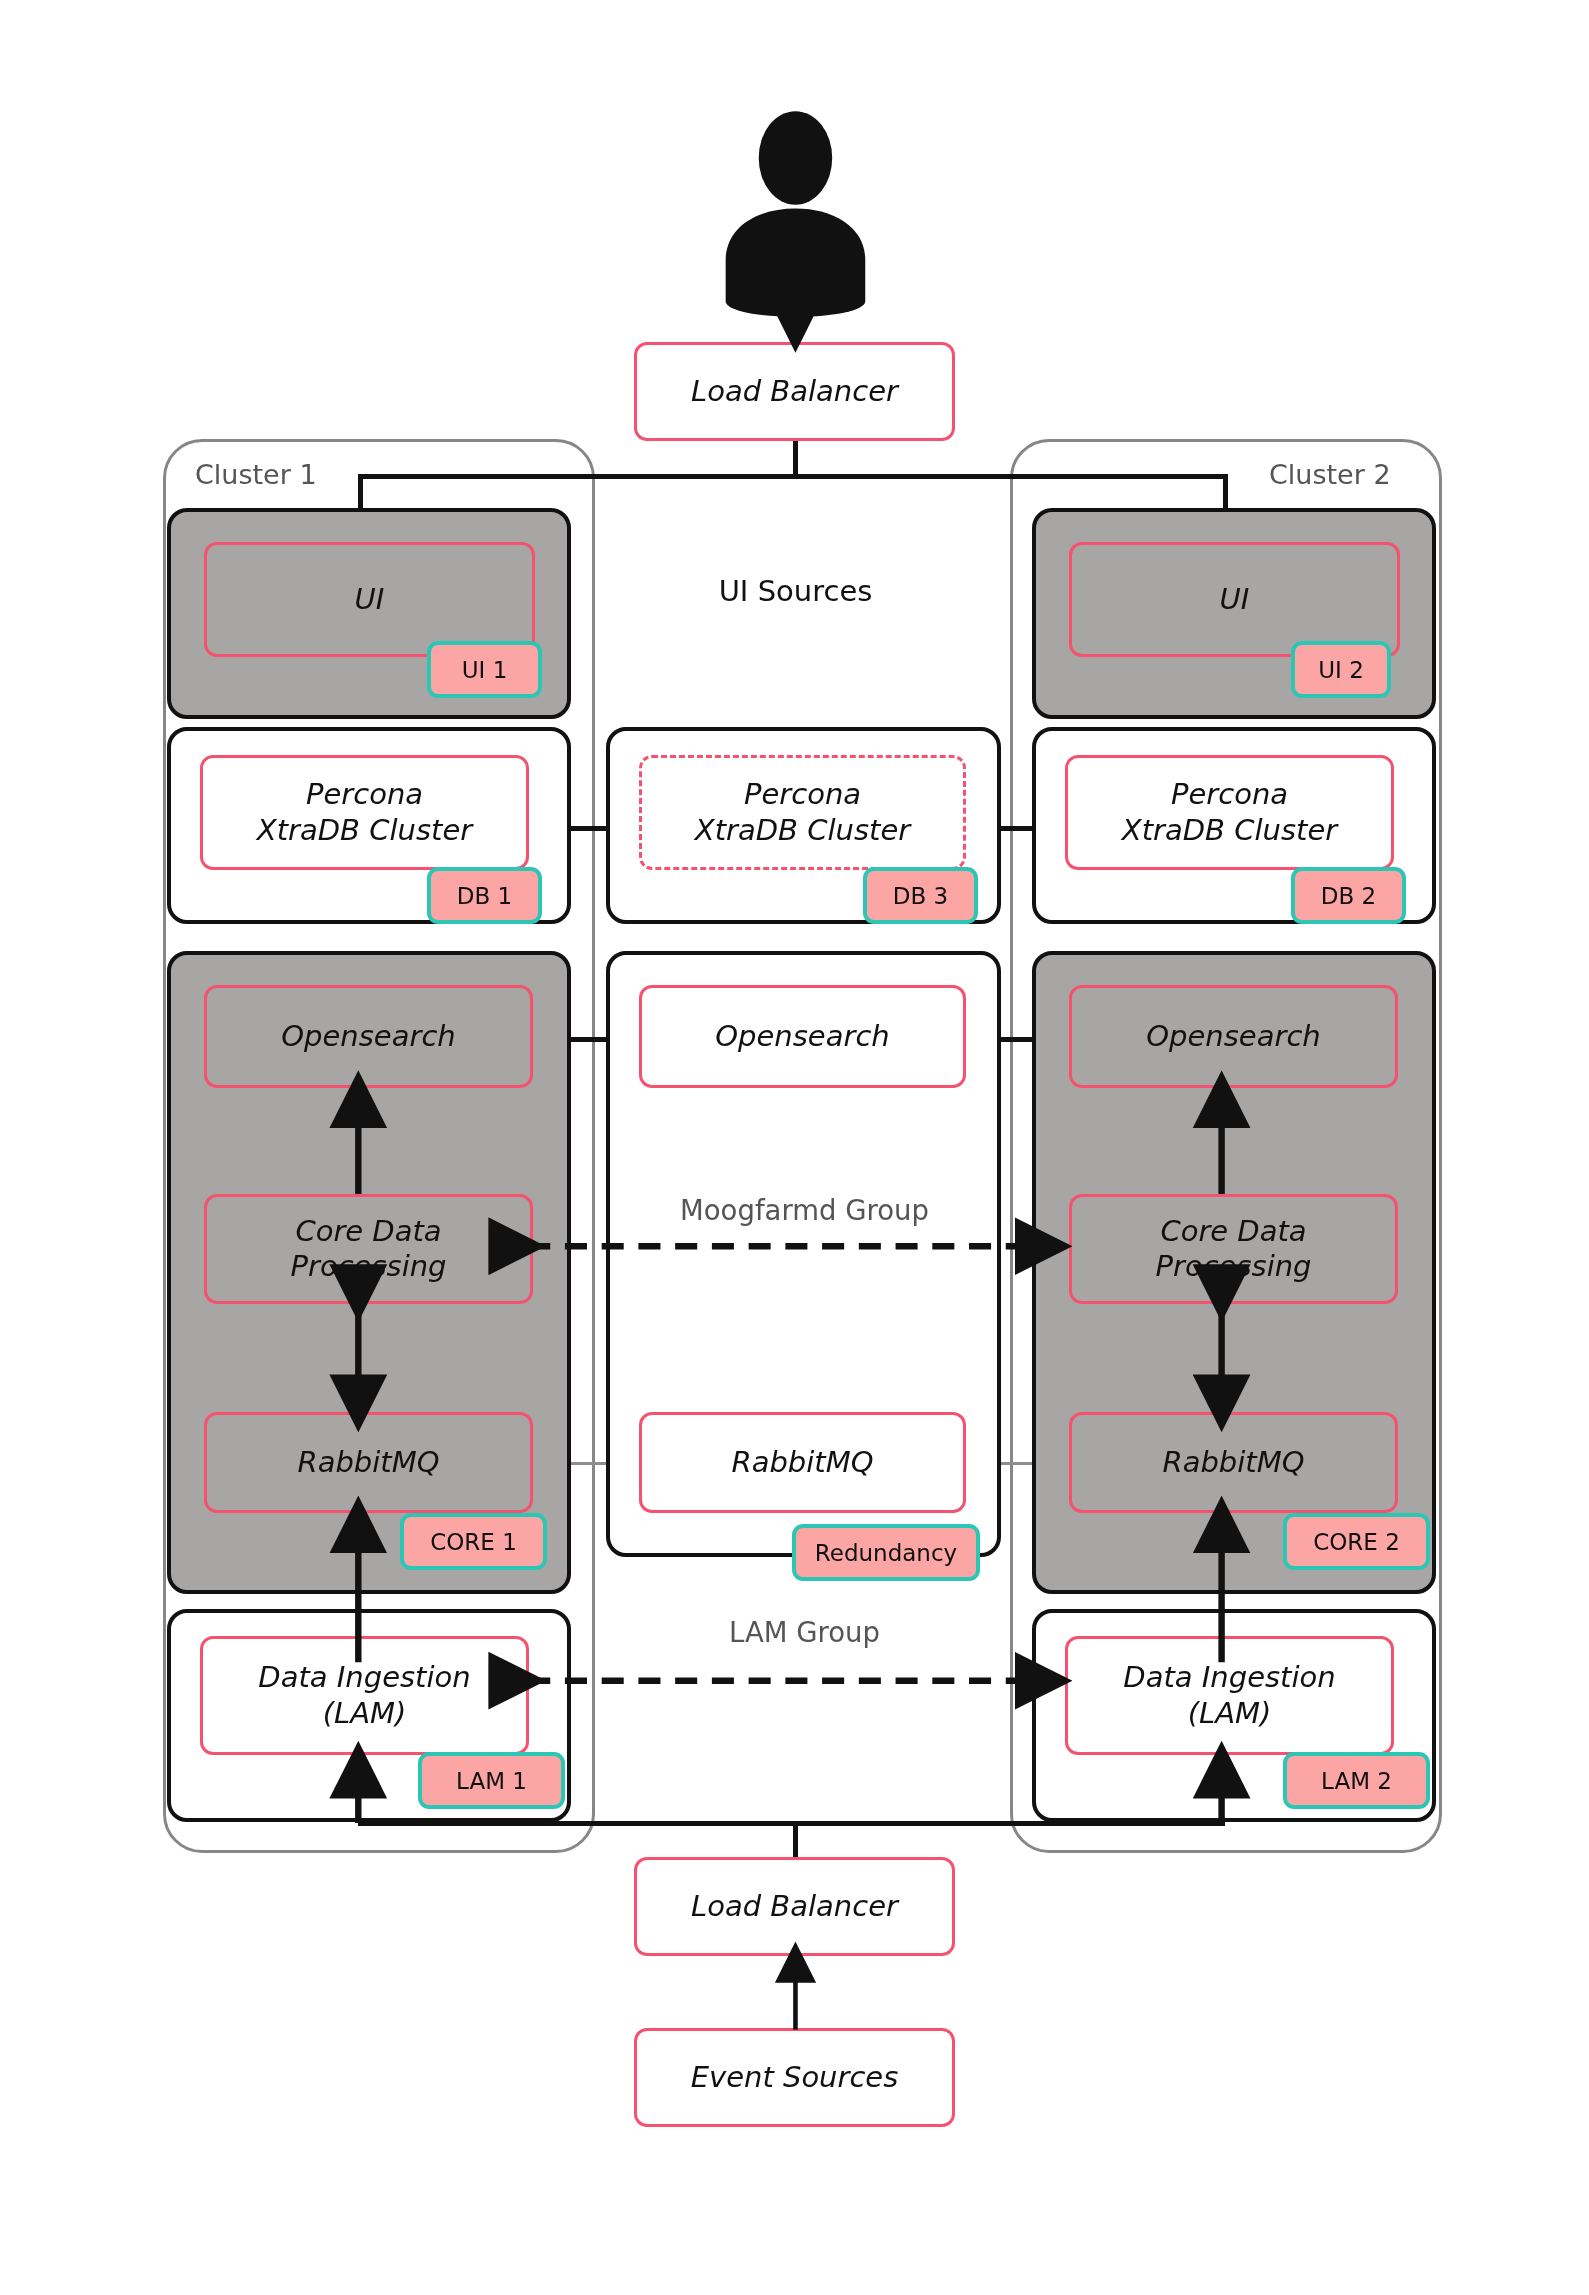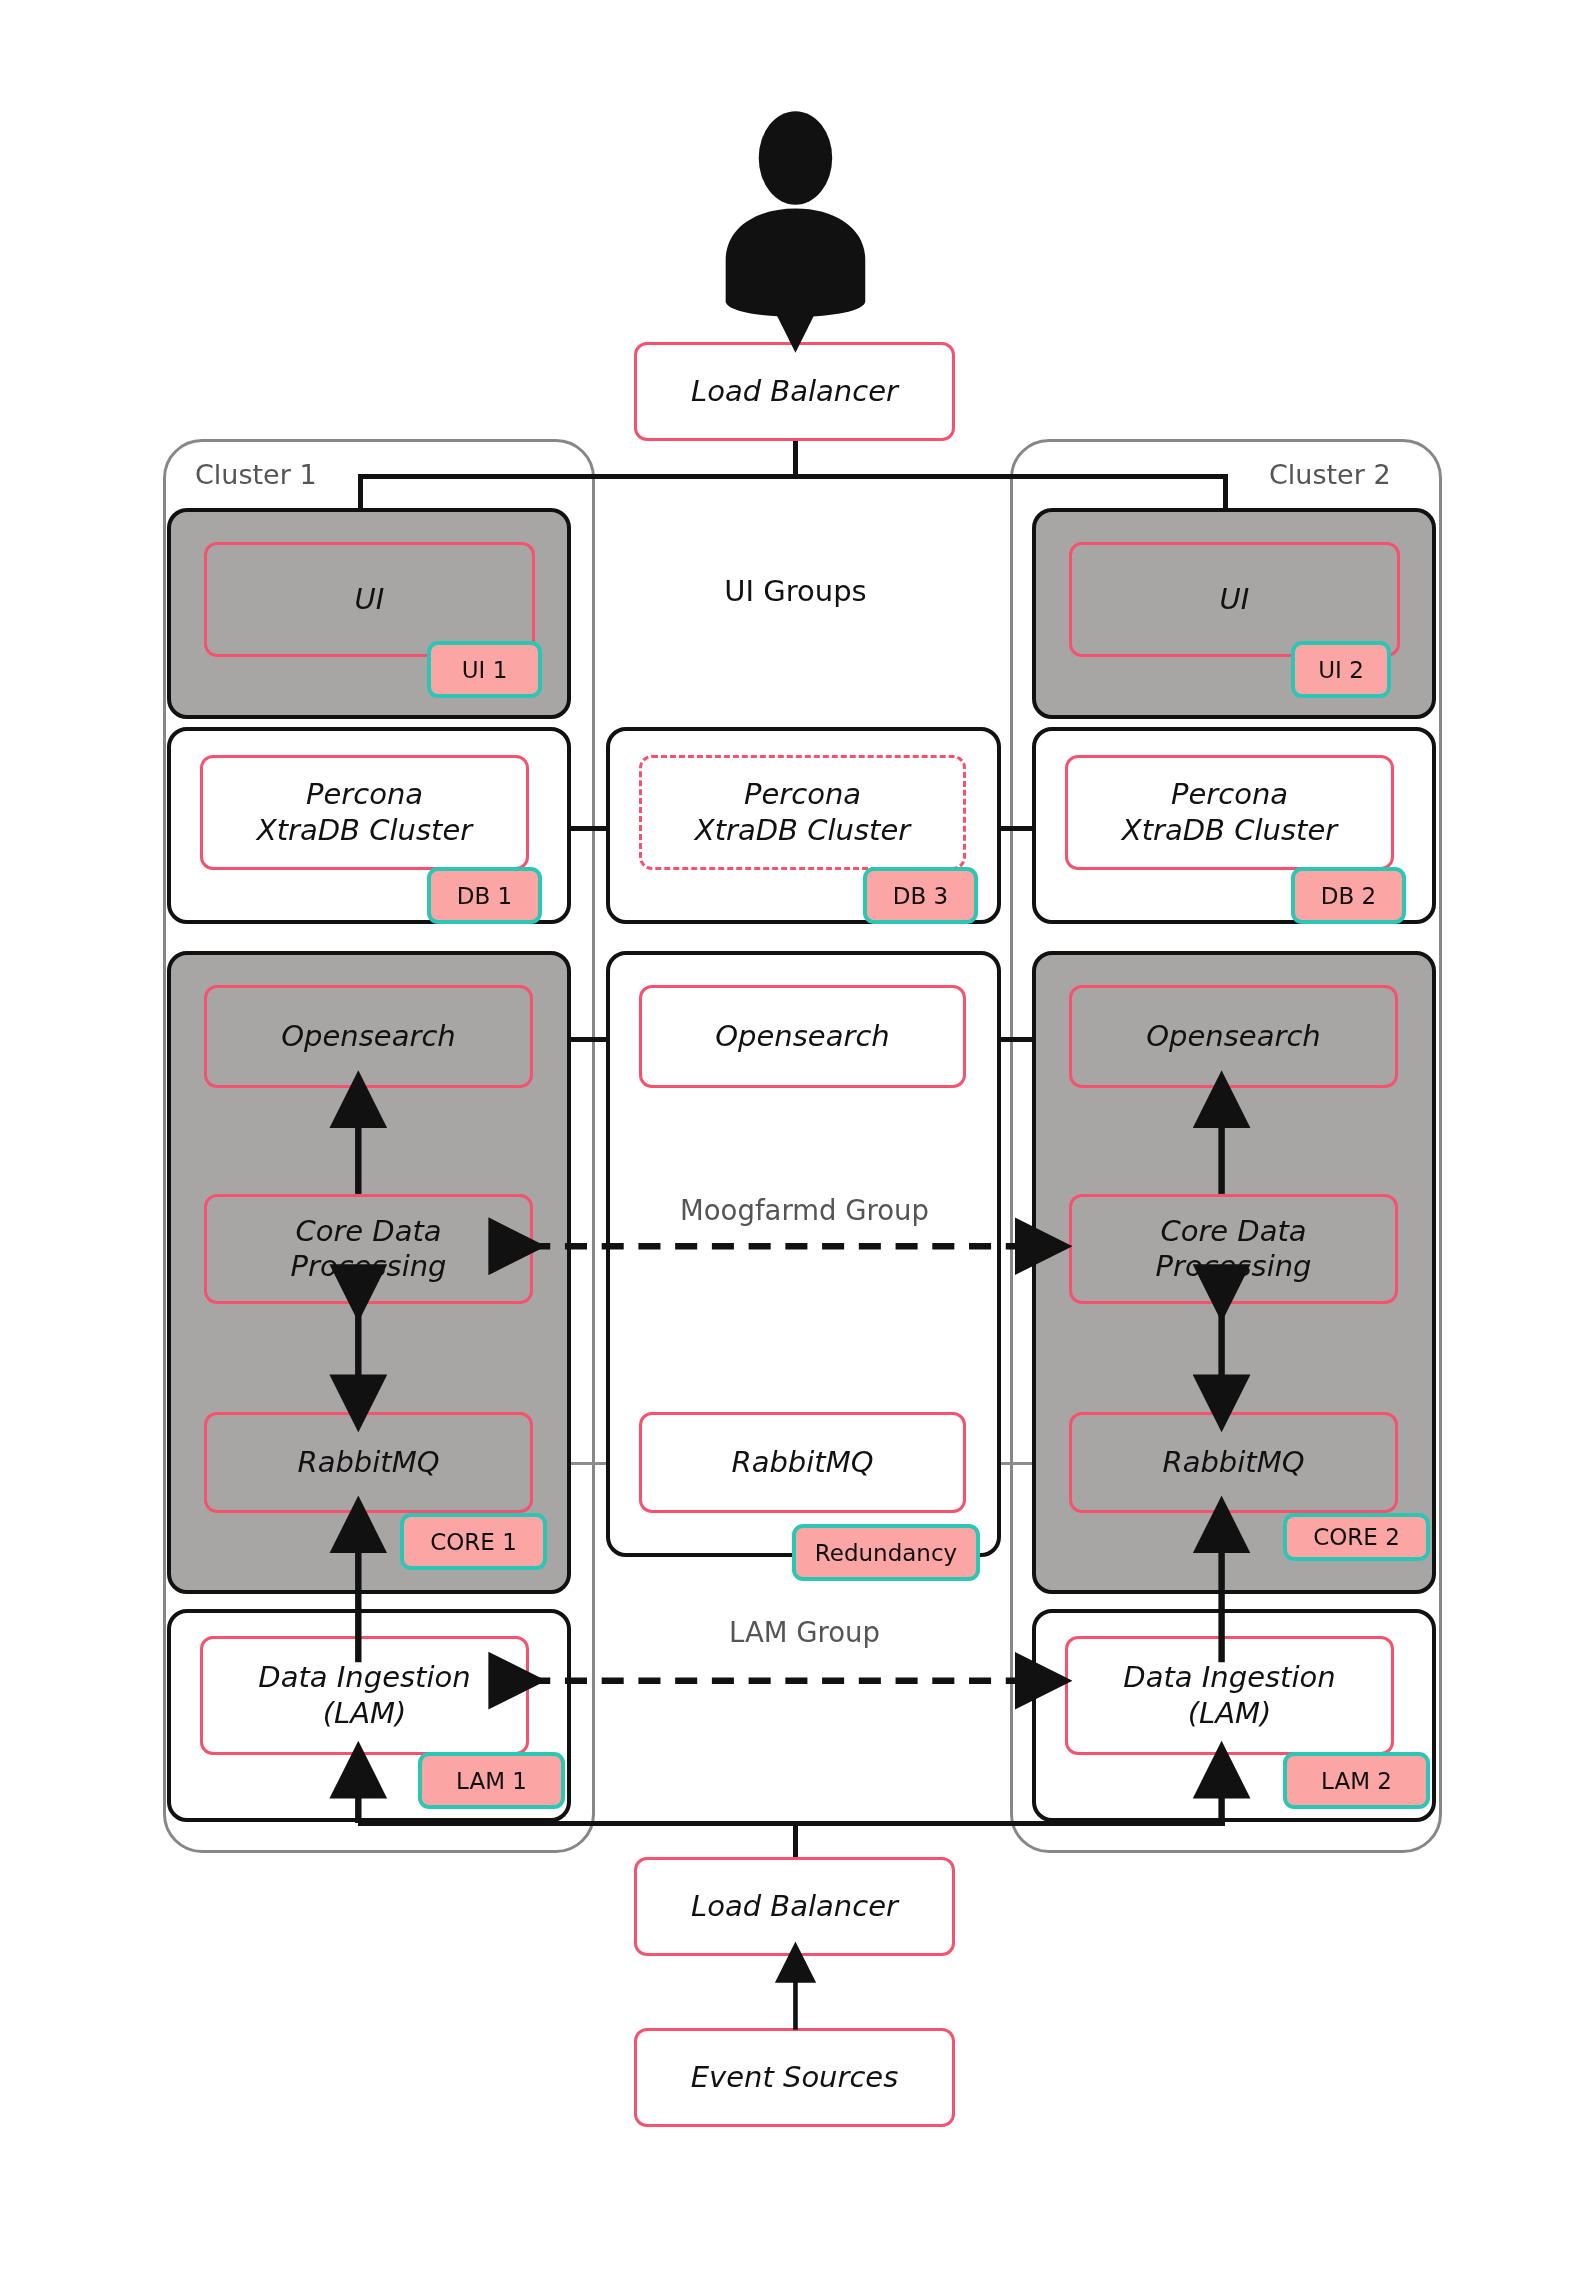--- a/index.html
+++ b/index.html
@@ -152,21 +152,21 @@
   <div class="cluster" style="left:163px;top:439px;width:432px;height:1414px;"></div>
   <div class="cluster-label" style="left:195px;top:459px;">Cluster 1</div>
 
   <div class="cluster" style="left:1010px;top:439px;width:432px;height:1414px;"></div>
   <div class="cluster-label" style="left:1269px;top:459px;">Cluster 2</div>
 
   <div class="grp grey" style="left:167px;top:508px;width:404px;height:211px;"></div>
   <div class="node pink on-grey fs32" style="left:204px;top:542px;width:331px;height:115px;">UI</div>
   <div class="badge" style="left:427px;top:641px;width:115px;height:57px;">UI 1</div>
 
-  <div class="caption dark fs32" style="left:630px;top:574px;width:331px;">UI Groups</div>
+  <div class="caption dark fs32" style="left:630px;top:574px;width:331px;">UI Sources</div>
 
   <div class="grp grey" style="left:1032px;top:508px;width:404px;height:211px;"></div>
   <div class="node pink on-grey fs32" style="left:1069px;top:542px;width:331px;height:115px;">UI</div>
   <div class="badge" style="left:1291px;top:641px;width:100px;height:57px;">UI 2</div>
 
   <div class="grp" style="left:167px;top:727px;width:404px;height:197px;"></div>
   <div class="node pink fs32" style="left:200px;top:755px;width:329px;height:115px;flex-direction:column;">
     <span>Percona</span>
     <span>XtraDB Cluster</span>
   </div>
@@ -205,21 +205,21 @@
     <span>Processing</span>
   </div>
 
   <div class="node pink on-grey fs32" style="left:204px;top:1412px;width:329px;height:101px;">RabbitMQ</div>
   <div class="badge" style="left:400px;top:1513px;width:147px;height:57px;">CORE 1</div>
 
   <div class="node pink fs32" style="left:639px;top:1412px;width:327px;height:101px;">RabbitMQ</div>
   <div class="badge" style="left:792px;top:1524px;width:188px;height:57px;">Redundancy</div>
 
   <div class="node pink on-grey fs32" style="left:1069px;top:1412px;width:329px;height:101px;">RabbitMQ</div>
-  <div class="badge" style="left:1283px;top:1513px;width:147px;height:48px;">CORE 2</div>
+  <div class="badge" style="left:1283px;top:1513px;width:147px;height:57px;">CORE 2</div>
 
   <div class="grp" style="left:167px;top:1609px;width:404px;height:213px;"></div>
   <div class="node pink fs32" style="left:200px;top:1636px;width:329px;height:119px;flex-direction:column;">
     <span>Data Ingestion</span>
     <span>(LAM)</span>
   </div>
   <div class="badge" style="left:418px;top:1752px;width:147px;height:57px;">LAM 1</div>
 
   <div class="caption" style="left:630px;top:1616px;width:349px;">LAM Group</div>
 

